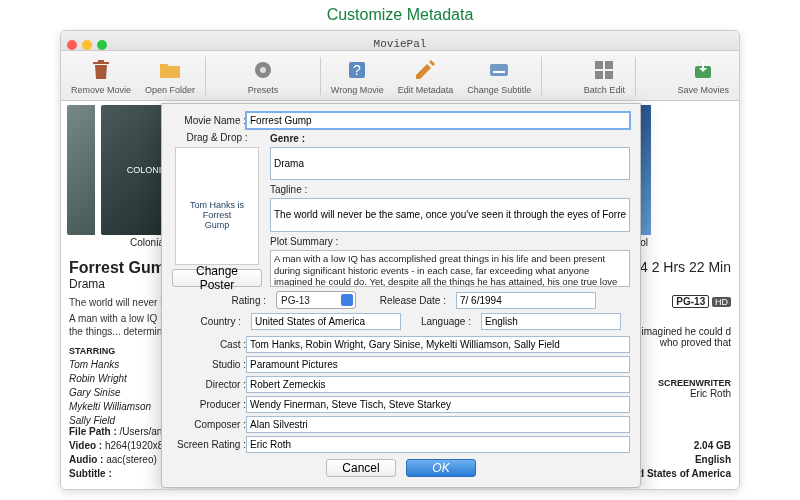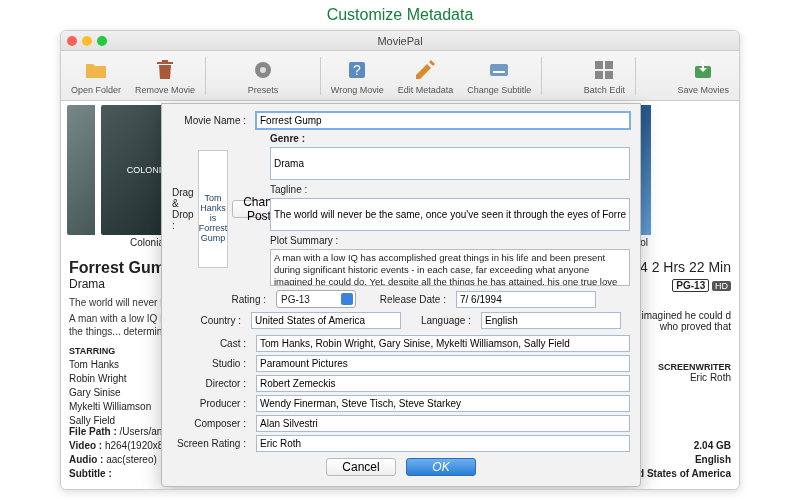--- a/index.html
+++ b/index.html
@@ -1,19 +1,19 @@
 <!DOCTYPE html>
 <html><head>
 <meta charset="utf-8">
 <style>
   * { box-sizing: border-box; margin: 0; padding: 0; }
   body { font-family: -apple-system, "Helvetica Neue", Arial, sans-serif; font-size: 11px; background: #fff; width: 800px; height: 500px; overflow: hidden; position: relative; color: #222; }
   .page-heading { color: #15803d; font-size: 16px; text-align: center; padding: 6px 0 4px; font-weight: 500; }
   .app-window { position: absolute; left: 60px; top: 30px; width: 680px; height: 460px; border: 1px solid #ccc; border-radius: 6px; background: #f6f6f6; box-shadow: 0 2px 8px rgba(0,0,0,0.15); overflow: hidden; }
-  .titlebar { height: 20px; background: linear-gradient(#f0f0f0,#e2e2e2); border-bottom: 1px solid #ccc; display: flex; align-items: center; padding: 0 6px; position: relative; }
+  .titlebar { height: 20px; background: linear-gradient(#f0f0f0,#e2e2e2); border-bottom: 1px solid #ccc; display: flex; align-items: flex-end; padding: 0 6px; position: relative; font-family: Liberation Mono, monospace; }
   .traffic { display: flex; gap: 5px; }
   .dot { width: 10px; height: 10px; border-radius: 50%; }
   .dot.red { background: #ff5f56; }
   .dot.yellow { background: #ffbd2e; }
   .dot.green { background: #27c93f; }
   .titlebar .title { position: absolute; left: 0; right: 0; text-align: center; font-size: 11px; color: #444; }
   .toolbar { height: 50px; background: linear-gradient(#f6f6f6,#ececec); border-bottom: 1px solid #ccc; display: flex; align-items: center; padding: 0 4px; gap: 2px; }
   .tool-btn { display: flex; flex-direction: column; align-items: center; justify-content: center; padding: 2px 6px; cursor: default; font-size: 9px; color: #555; gap: 2px; }
   .tool-sep { width: 1px; height: 38px; background: #ccc; margin: 0 2px; }
   .tool-flex { flex: 1; }
@@ -32,27 +32,27 @@
   .det-col h5 { font-size: 9px; font-weight: 600; margin-bottom: 2px; }
   .det-col div { font-size: 10px; line-height: 1.4; }
   .path-block { position: absolute; bottom: 4px; left: 0; right: 0; font-size: 10px; }
   .path-block .row { display: flex; justify-content: space-between; line-height: 1.4; }
   .right-info { position:absolute; right:0; top:0; text-align:right; }
   .rating-badge { display:inline-block; border:1px solid #333; padding:0 3px; font-weight:bold; font-size:10px; border-radius:2px; }
   .hd-badge { display:inline-block; background:#555; color:#fff; padding:0 3px; font-size:9px; border-radius:2px; }
 
   
   .modal { position: absolute; left: 100px; top: 2px; width: 480px; background: #f2f2f2; border: 1px solid #bbb; border-radius: 0 0 4px 4px; box-shadow: 0 6px 20px rgba(0,0,0,0.25); padding: 8px 10px 10px; z-index: 10; font-size: 11px; }
-  .mrow { display: flex; align-items: center; gap: 10px; margin-bottom: 3px; }
+  .mrow { display: flex; align-items: center; gap: 0; margin-bottom: 3px; }
   .mlabel { width: 74px; text-align: right; font-size: 10px; }
   .mlabel2 { width: 60px; text-align: right; font-size: 10px; }
   .minput { flex: 1; height: 17px; border: 1px solid #a7bcd4; background: #fff; font-size: 10px; padding: 0 3px; }
   .minput.focus { outline: 2px solid #7bb0e8; outline-offset: -1px; }
   .mtext { flex: 1; height: 54px; border: 1px solid #bbb; background: #fff; font-size: 9.5px; padding: 2px 3px; line-height: 1.25; overflow:hidden; }
-  .poster-col { width: 90px; display:flex; flex-direction:row; align-items:center; gap:4px; }
+  .poster-col { width: 90px; display:flex; flex-direction:column; align-items:center; gap:4px; }
   .poster-img { width: 84px; height: 118px; background:#fff; border:1px solid #ccc; display:flex; align-items:center; justify-content:center; text-align:center; font-size:9px; color:#246; }
   .mac-btn { height: 18px; padding: 0 10px; border: 1px solid #bbb; border-radius: 3px; background: linear-gradient(#fff,#efefef); font-size: 12px; display:inline-flex; align-items:center; cursor:default; }
   .mac-btn.primary { background: linear-gradient(#6fb0f0,#2a7dd6); color: #fff; border-color:#2a6db8; }
   .sel { height: 18px; border:1px solid #aaa; border-radius:3px; background:#fff; font-size:10px; padding:0 14px 0 4px; display:inline-flex; align-items:center; position:relative; }
   .sel::after { content:""; position:absolute; right:2px; top:2px; bottom:2px; width:12px; background:#3b82e0; border-radius:2px; }
   .modal .section2 { display:flex; gap:8px; margin-bottom:4px; }
   .section2-right { flex:1; display:flex; flex-direction:column; gap:3px; }
   .btnrow { display:flex; gap:10px; justify-content:center; margin-top:6px; }
 </style>
 </head>
@@ -67,32 +67,32 @@
       <div class="dot yellow"></div>
       <div class="dot green"></div>
     </div>
     <div class="title">MoviePal</div>
   </div>
 
   <div class="toolbar">
     <div class="tool-btn">
       <span class="tool-icon">
           <svg viewBox="0 0 24 24">
+            <path fill="#a7593a" d="M6 7h12l-1 14H7zM4 4h16v2H4zM9 2h6v2H9z"></path>
+          </svg>
+        </span>
+      <span>Remove Movie</span>
+    </div>
+    <div class="tool-btn">
+      <span class="tool-icon">
+          <svg viewBox="0 0 24 24">
             <path fill="#f0b64a" d="M2 6h7l2 2h11v12H2z"></path>
           </svg>
         </span>
       <span>Open Folder</span>
-    </div>
-    <div class="tool-btn">
-      <span class="tool-icon">
-          <svg viewBox="0 0 24 24">
-            <path fill="#a7593a" d="M6 7h12l-1 14H7zM4 4h16v2H4zM9 2h6v2H9z"></path>
-          </svg>
-        </span>
-      <span>Remove Movie</span>
     </div>
     <div class="tool-sep"></div>
     <div class="tool-flex"></div>
     <div class="tool-btn">
       <span class="tool-icon">
           <svg viewBox="0 0 24 24">
             <circle cx="12" cy="12" r="8" fill="#888"></circle>
             <circle cx="12" cy="12" r="3" fill="#ddd"></circle>
           </svg>
         </span>
@@ -165,38 +165,38 @@
       <div class="thumb">
           <div class="thumb-img" style="background:linear-gradient(135deg,#a0901a,#504808);"></div>
         </div>
       <div class="thumb"><div class="thumb-img" style="background:linear-gradient(135deg,#1a70b0,#60c0f0);"></div><span>usters</span></div>
       <div class="thumb" style="width:60px; overflow:hidden;"><div class="thumb-img" style="background:linear-gradient(135deg,#103870,#70b0e8);"></div><span>Ice Age: Col</span></div>
     </div>
 
     <div class="details-lower">
       <div class="right-info">
         <div style="font-size:14px; font-weight:500;">5, 1994  2 Hrs 22 Min</div>
-        <div style="margin-top:4px;">
+        <div style="margin-top:20px;">
           <span class="rating-badge">PG-13</span>
           <span class="hd-badge">HD</span>
         </div>
         <div style="margin-top:18px; font-size:10px; max-width:140px;">anyone imagined he could d who proved that</div>
         <div style="margin-top:30px;">
           <h5 style="font-size:9px; font-weight:600;">SCREENWRITER</h5>
           <div>Eric Roth</div>
         </div>
       </div>
       <div class="det-title">Forrest Gump</div>
       <div class="det-genre">Drama</div>
       <div class="det-tag">The world will never be the</div>
       <div class="det-plot" style="max-width:240px; max-height:40px; overflow:hidden;">A man with a low IQ has acco... do. Yet, despite all the things... determination, courage, and...</div>
       <div class="det-cols">
         <div class="det-col">
           <h5>STARRING</h5>
-          <div style="white-space:pre-line;">Tom Hanks
+          <div style="white-space:pre-line;font-style:italic;">Tom Hanks
 Robin Wright
 Gary Sinise
 Mykelti Williamson
 Sally Field</div>
         </div>
       </div>
 
       <div class="path-block">
         <div class="row">
             <span><b>File Path :</b> <span>/Users/anand/Desktop/After/Forrest.Gump.1994.1080p.BrRip.x264.YIFY.mp4</span></span>

